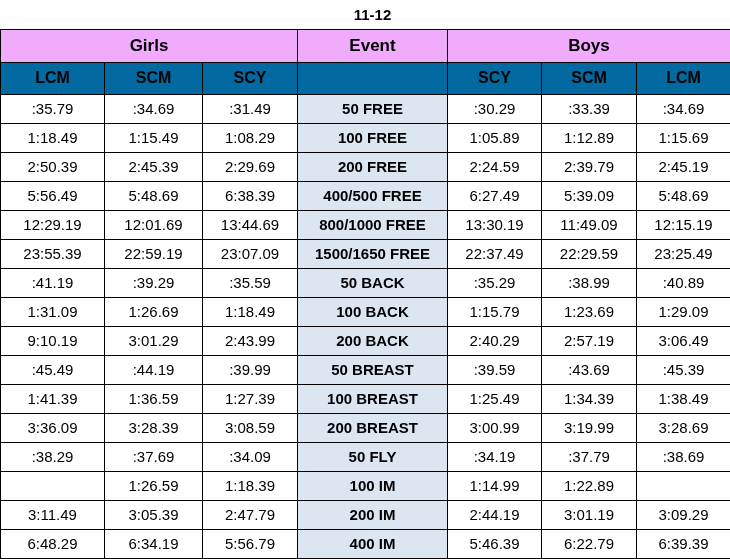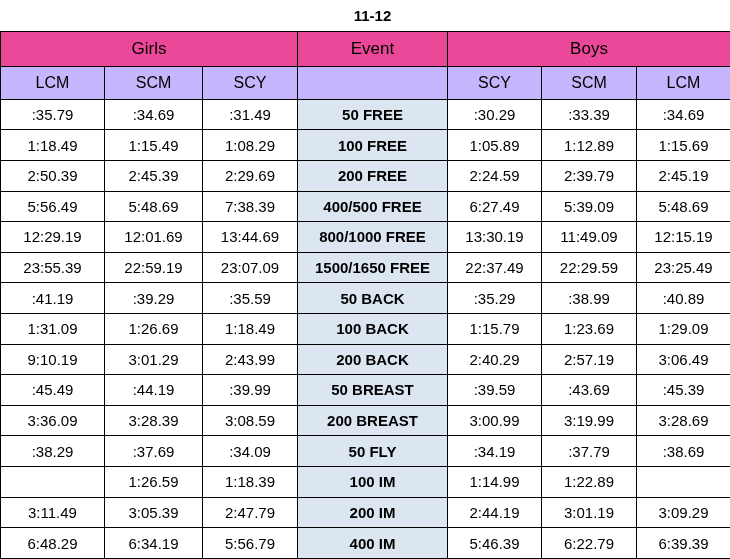--- a/index.html
+++ b/index.html
@@ -61,29 +61,29 @@
     font-size: 17px;
     background: #ffffff;
     border: 1px solid #000000;
     border-top: none;
   }
   tr.title-row td.edge-left { border-left: none; }
   tr.title-row td.edge-right { border-right: none; }
 
   
   tr.group-row td {
-    background: #ec4899;
-    font-weight: normal;
+    background: #f0abfc;
+    font-weight: bold;
     font-size: 17px;
     height: 30px;
   }
   
   tr.sub-row td {
-    background: #c4b5fd;
-    font-weight: normal;
+    background: #0369a1;
+    font-weight: bold;
     font-size: 16px;
     height: 28px;
   }
   
   td.event {
     background: #dce6f1;
     font-weight: bold;
     font-size: 15.5px;
   }
   td.time {
@@ -155,21 +155,21 @@
           <td class="time">2:45.39</td>
           <td class="time">2:29.69</td>
           <td class="event">200 FREE</td>
           <td class="time">2:24.59</td>
           <td class="time">2:39.79</td>
           <td class="time">2:45.19</td>
         </tr>
         <tr>
           <td class="time">5:56.49</td>
           <td class="time">5:48.69</td>
-          <td class="time">7:38.39</td>
+          <td class="time">6:38.39</td>
           <td class="event">400/500 FREE</td>
           <td class="time">6:27.49</td>
           <td class="time">5:39.09</td>
           <td class="time">5:48.69</td>
         </tr>
         <tr>
           <td class="time">12:29.19</td>
           <td class="time">12:01.69</td>
           <td class="time">13:44.69</td>
           <td class="event">800/1000 FREE</td>
@@ -216,20 +216,29 @@
         <tr>
           <td class="time">:45.49</td>
           <td class="time">:44.19</td>
           <td class="time">:39.99</td>
           <td class="event">50 BREAST</td>
           <td class="time">:39.59</td>
           <td class="time">:43.69</td>
           <td class="time">:45.39</td>
         </tr>
         <tr>
+          <td class="time">1:41.39</td>
+          <td class="time">1:36.59</td>
+          <td class="time">1:27.39</td>
+          <td class="event">100 BREAST</td>
+          <td class="time">1:25.49</td>
+          <td class="time">1:34.39</td>
+          <td class="time">1:38.49</td>
+        </tr>
+        <tr>
           <td class="time">3:36.09</td>
           <td class="time">3:28.39</td>
           <td class="time">3:08.59</td>
           <td class="event">200 BREAST</td>
           <td class="time">3:00.99</td>
           <td class="time">3:19.99</td>
           <td class="time">3:28.69</td>
         </tr>
         <tr>
           <td class="time">:38.29</td>

